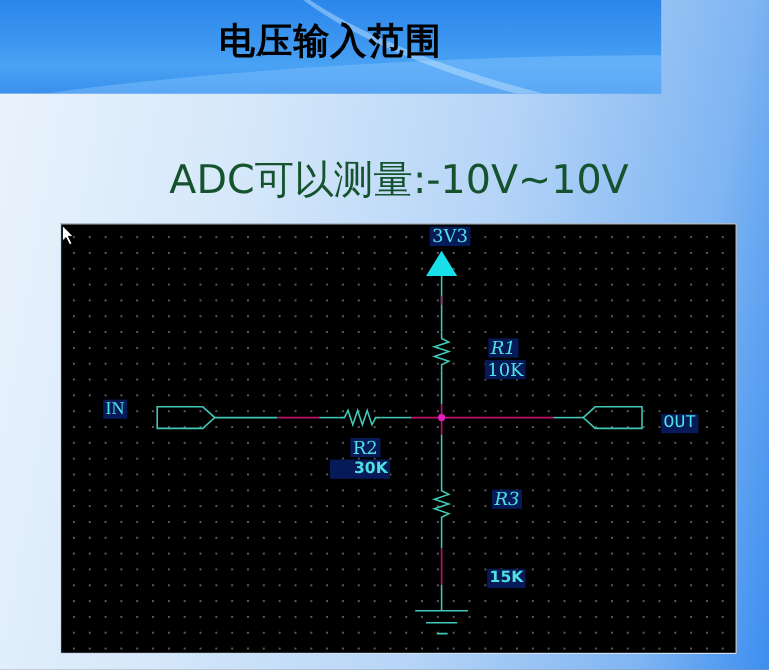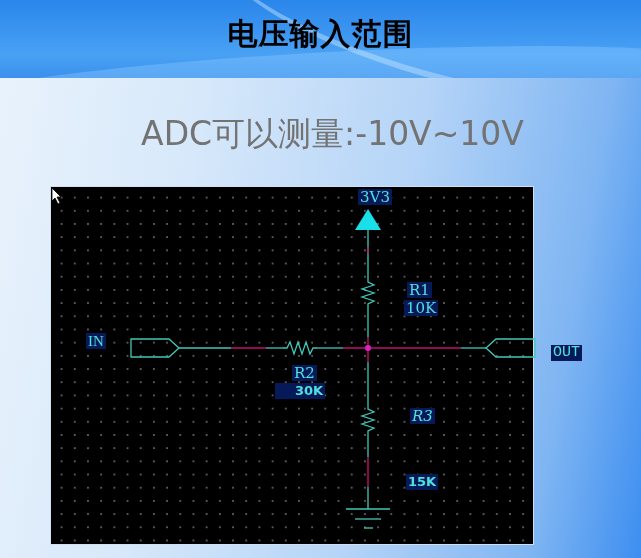--- a/index.html
+++ b/index.html
@@ -2,21 +2,21 @@
 <html><head>
 <meta charset="utf-8">
 <style>
   html, body { margin: 0; padding: 0; }
   body {
     width: 641px; height: 558px; overflow: hidden; position: relative;
     background: linear-gradient(100deg, #eaf3fc 0%, #d6e8fa 30%, #b5d4f7 60%, #7fb5f2 85%, #3d8ef0 100%);
     font-family: "DejaVu Sans", sans-serif;
   }
   .header {
-    position: absolute; left: 0; top: 0; width: 641px; height: 78px;
+    position: absolute; left: 0; top: 0; width: 551px; height: 78px;
     background: linear-gradient(180deg, #2a86ea 0%, #3b95f0 40%, #4aa2f4 70%, #3a90ec 100%);
     overflow: hidden;
   }
   .header .swoosh1 {
     position: absolute; left: -50px; top: 52px; width: 760px; height: 60px;
     border-radius: 50%;
     background: rgba(130, 195, 255, 0.45);
     transform: rotate(-3deg);
   }
   .header .swoosh2 {
@@ -24,25 +24,25 @@
     border-radius: 50%;
     border-bottom: 6px solid rgba(200, 230, 255, 0.45);
     transform: rotate(14deg);
   }
   .header .title {
     position: absolute; left: 0; right: 0; top: 14px; text-align: center;
     font-family: "DejaVu Sans", sans-serif; font-weight: bold;
     font-size: 30px; color: #000; letter-spacing: 1px;
   }
   .subtitle {
-    position: absolute; left: 0; right: 0; top: 112px; text-align: center;
-    font-family: "DejaVu Sans", sans-serif; font-size: 33px; color: #737373; padding-left: 24px;
+    position: absolute; left: 0; right: 0; top: 128px; text-align: center;
+    font-family: "DejaVu Sans", sans-serif; font-size: 33px; color: #14532d; padding-left: 24px;
   }
   .schematic {
-    position: absolute; left: 50px; top: 186px; width: 484px; height: 359px;
+    position: absolute; left: 50px; top: 186px; width: 564px; height: 359px;
     background-color: #000;
     background-image: radial-gradient(circle, #5a5a5a 0.8px, transparent 1.2px);
     background-size: 13.2px 13.2px;
     background-position: 4px 4px;
     border: 1px solid #cfe0f3;
     box-sizing: border-box;
   }
   .schematic svg { position: absolute; left: 0; top: 0; }
   .lbl {
     position: absolute; background: #061a5a; color: #4fe0e0;
@@ -107,21 +107,21 @@
       <line x1="292" y1="161" x2="410" y2="161"></line>
       <line x1="317" y1="150" x2="317" y2="175"></line>
       <line x1="317" y1="270" x2="317" y2="300"></line>
     </g>
 
     <circle cx="330" cy="161" r="3" fill="#e020c0" transform="translate(-13,0)"></circle>
   </svg>
 
   <div class="lbl" style="left:307px; top:2px;">3V3</div>
 
-  <div class="lbl" style="left:356px; top:95px;">R1</div>
+  <div class="lbl" style="left:356px; top:95px;font-style:italic;">R1</div>
   <div class="lbl" style="left:353px; top:113px;">10K</div>
 
   <div class="lbl" style="left:35px; top:146px;font-family:Liberation Serif, serif;">IN</div>
   <div class="lbl" style="left:500px; top:158px;font-family:Liberation Mono, monospace;">OUT</div>
 
   <div class="lbl" style="left:241px; top:178px;">R2</div>
   <div class="lbl sans" style="left:224px; top:196px;padding-left:20px;">30K</div>
 
   <div class="lbl" style="left:359px; top:221px;font-style:italic;">R3</div>
   <div class="lbl sans" style="left:355px; top:240px;margin-top:47px;">15K</div>

